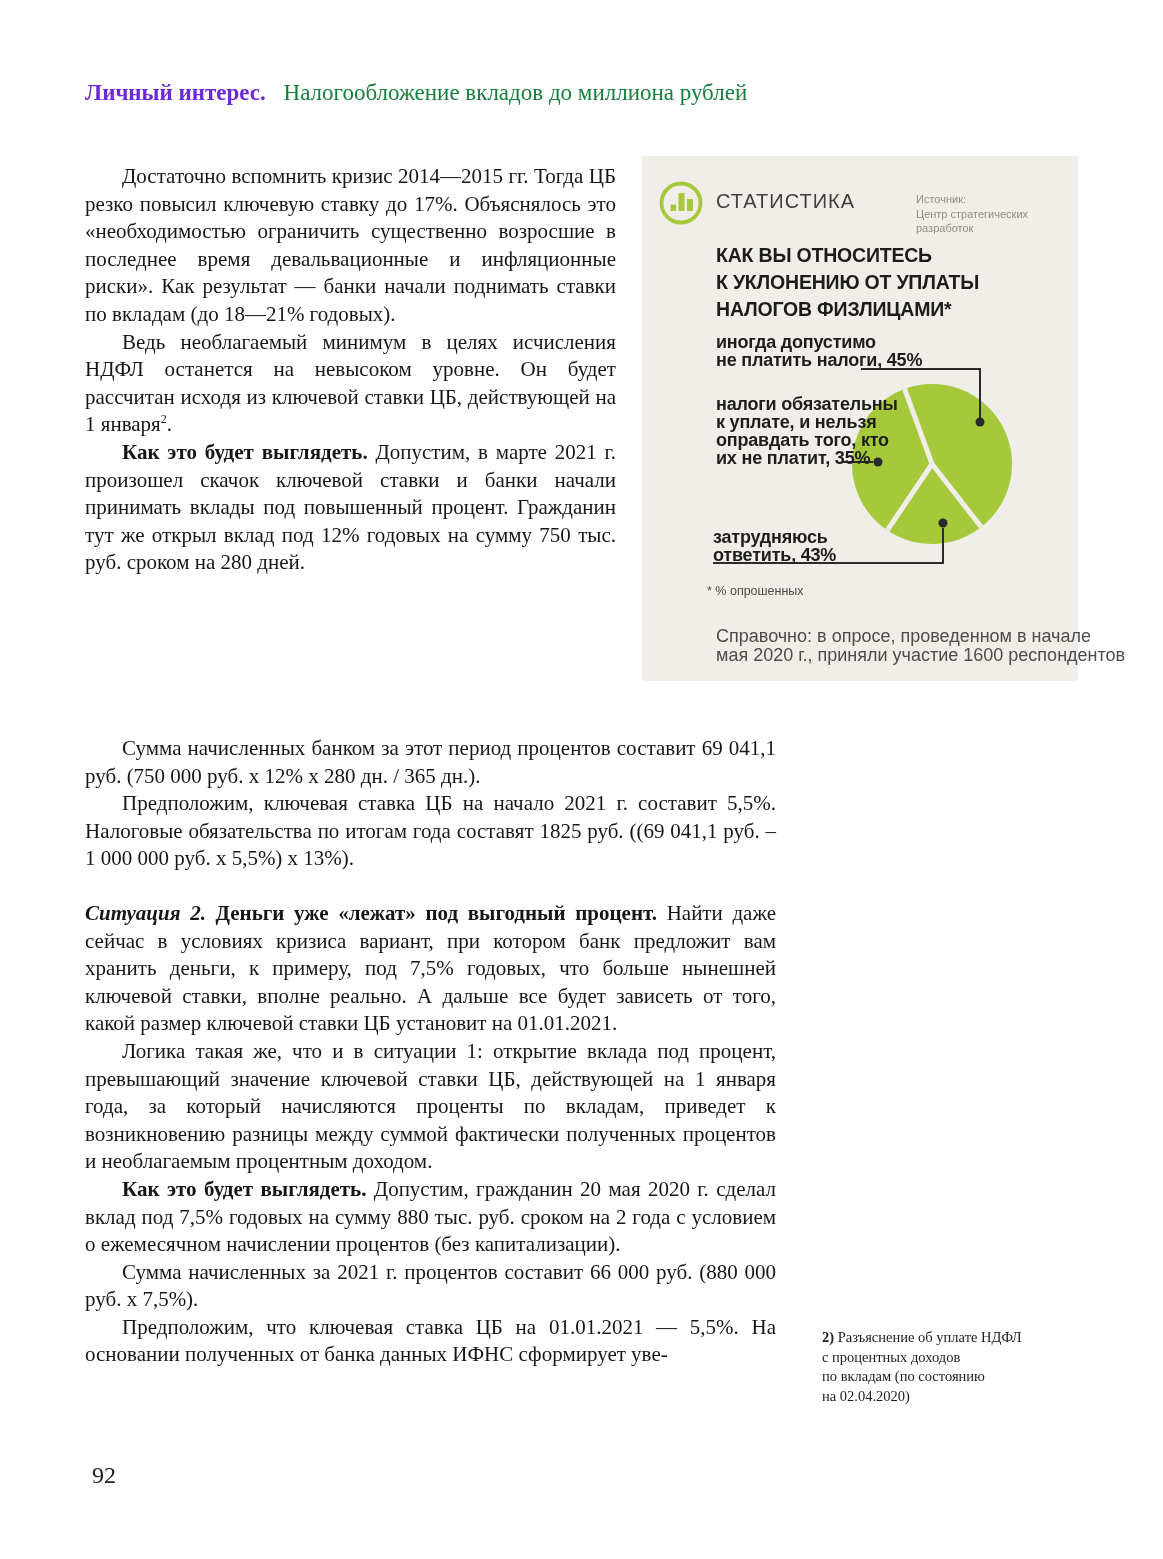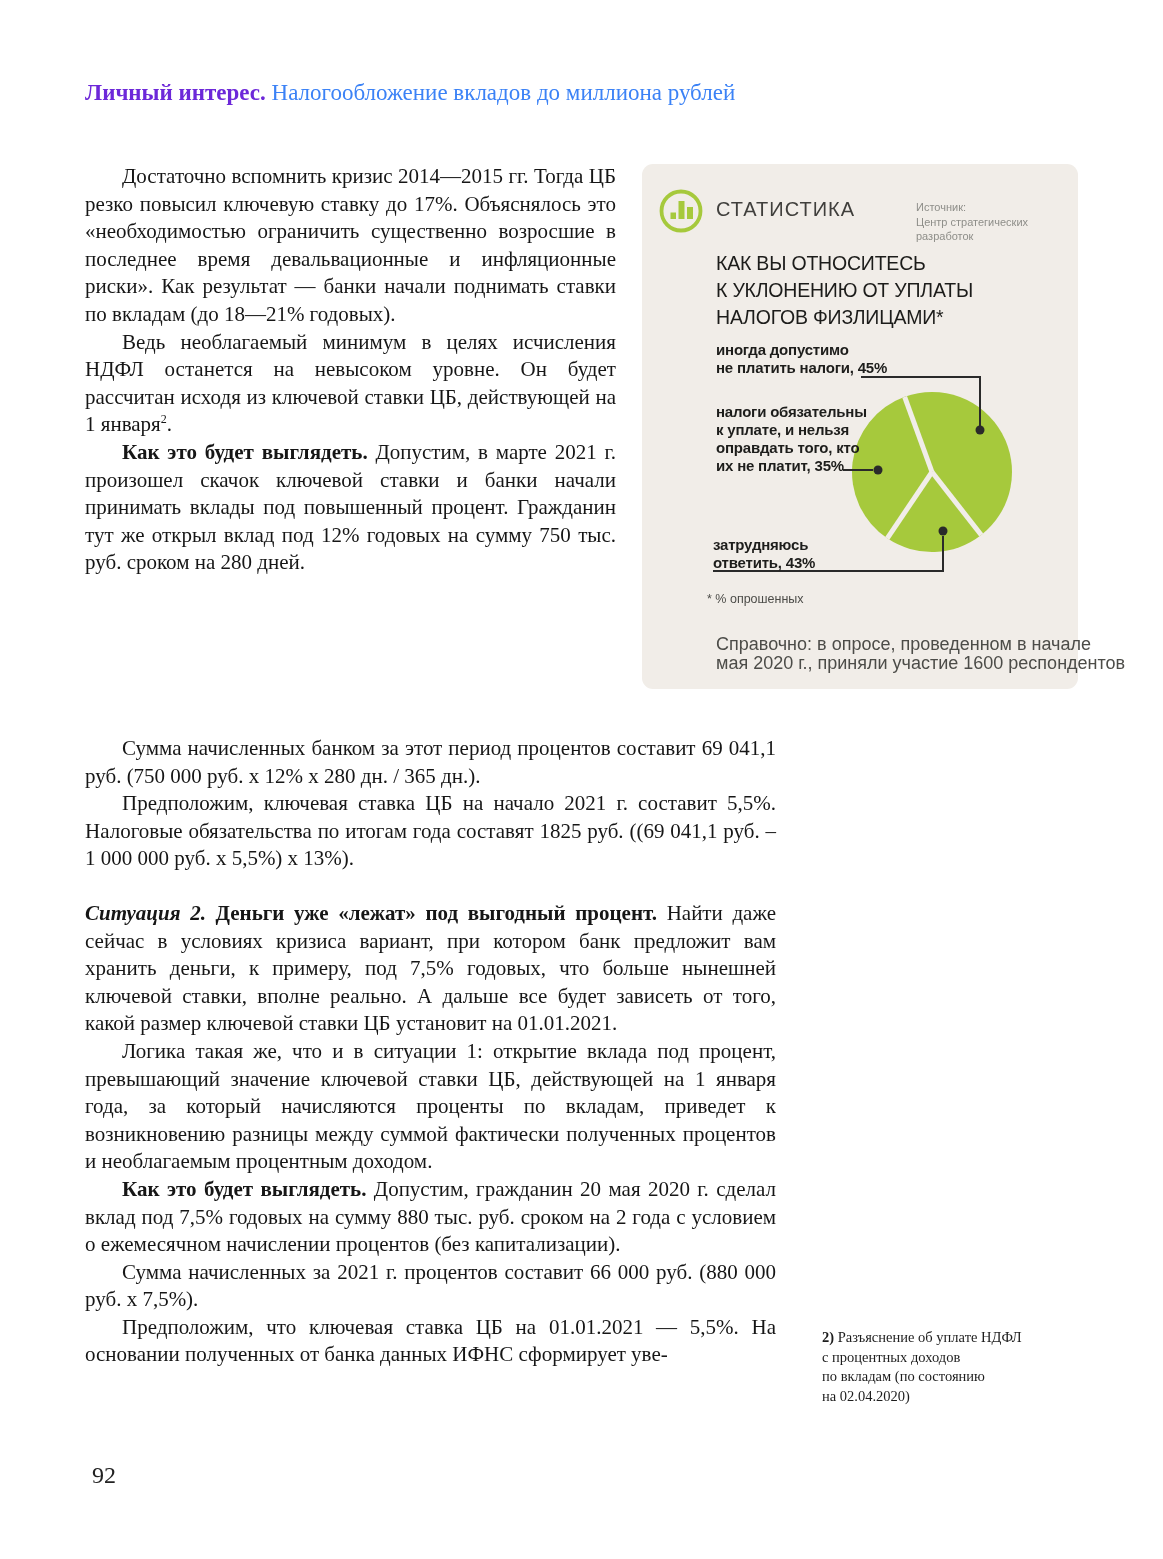--- a/index.html
+++ b/index.html
@@ -2,43 +2,43 @@
 <html lang="ru"><head>
 <meta charset="utf-8">
 <style>
   html,body{margin:0;padding:0;background:#ffffff;}
   .page{position:relative;width:1163px;height:1559px;background:#ffffff;overflow:hidden;
         font-family:"Liberation Serif",serif;}
 
   
   .runhead{position:absolute;left:85px;top:80px;font-size:23px;white-space:nowrap;}
   .runhead .hd-bold{font-weight:bold;color:#6d28d9;}
-  .runhead .hd-rest{color:#3b82f6;}
+  .runhead .hd-rest{color:#15803d;margin-left:12px;}
 
   
   .bodytext p{margin:0;font-size:21px;line-height:27.6px;color:#161616;
               text-align:justify;text-indent:37px;hyphens:auto;-webkit-hyphens:auto;}
   .bodytext p.situation{text-indent:0;margin-top:27px;}
   .bodytext sup{font-size:12px;line-height:0;vertical-align:super;}
   .col1{position:absolute;left:85px;top:163px;width:531px;}
   .fulltext{position:absolute;left:85px;top:735px;width:691px;}
 
   
-  .statbox{position:absolute;left:642px;top:164px;width:436px;height:525px;background:#f1ede8;
-           font-family:"Liberation Sans",sans-serif;border-radius:11px;}
+  .statbox{position:absolute;left:642px;top:156px;width:436px;height:525px;background:#f1ede8;
+           font-family:"Liberation Sans",sans-serif;}
   .statbox *{position:absolute;}
   .stat-icon{left:16px;top:24px;width:46px;height:46px;}
   .stat-label{left:74px;top:34px;font-size:20px;letter-spacing:1px;color:#403f3c;white-space:nowrap;}
   .stat-source{left:274px;top:36px;font-size:11px;line-height:14.5px;color:#8e8e89;}
   .stat-source div{position:static;}
-  .stat-title{left:74px;top:86px;margin:0;font-size:19.5px;line-height:27px;font-weight:normal;
+  .stat-title{left:74px;top:86px;margin:0;font-size:19.5px;line-height:27px;font-weight:bold;
               letter-spacing:-0.2px;color:#1c1c1a;}
   .stat-title div{position:static;white-space:nowrap;}
   .chart-svg{left:0;top:0;width:436px;height:525px;}
-  .chart-label{font-size:15px;line-height:18px;font-weight:bold;color:#1d1d1b;letter-spacing:-0.2px;}
+  .chart-label{font-size:18px;line-height:18px;font-weight:bold;color:#1d1d1b;letter-spacing:-0.2px;}
   .chart-label div{position:static;white-space:nowrap;}
   .lbl-45{left:74px;top:177px;}
   .lbl-35{left:74px;top:239px;}
   .lbl-20{left:71px;top:372px;}
   .stat-star{left:65px;top:428px;font-size:12.5px;color:#4c4c48;white-space:nowrap;}
   .stat-ref{left:74px;top:471px;font-size:18px;line-height:19px;color:#4c4c48;}
   .stat-ref div{position:static;white-space:nowrap;}
 
   
   .fn2{position:absolute;left:822px;top:1328px;width:250px;font-size:14.5px;line-height:19.5px;color:#1d1d1d;}

